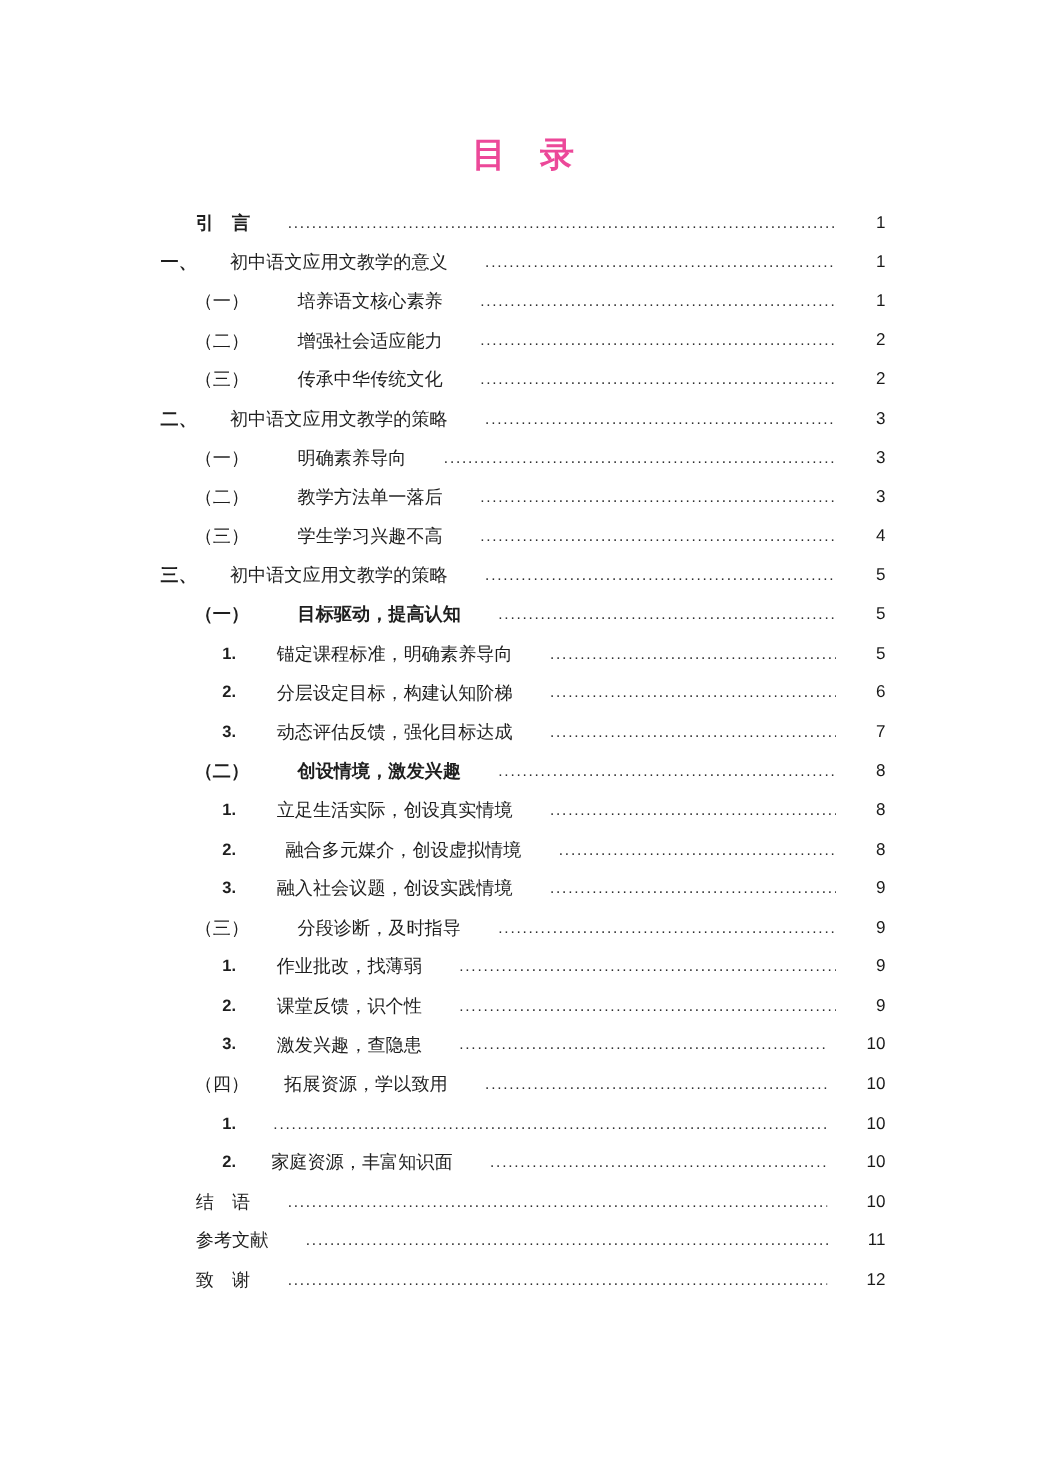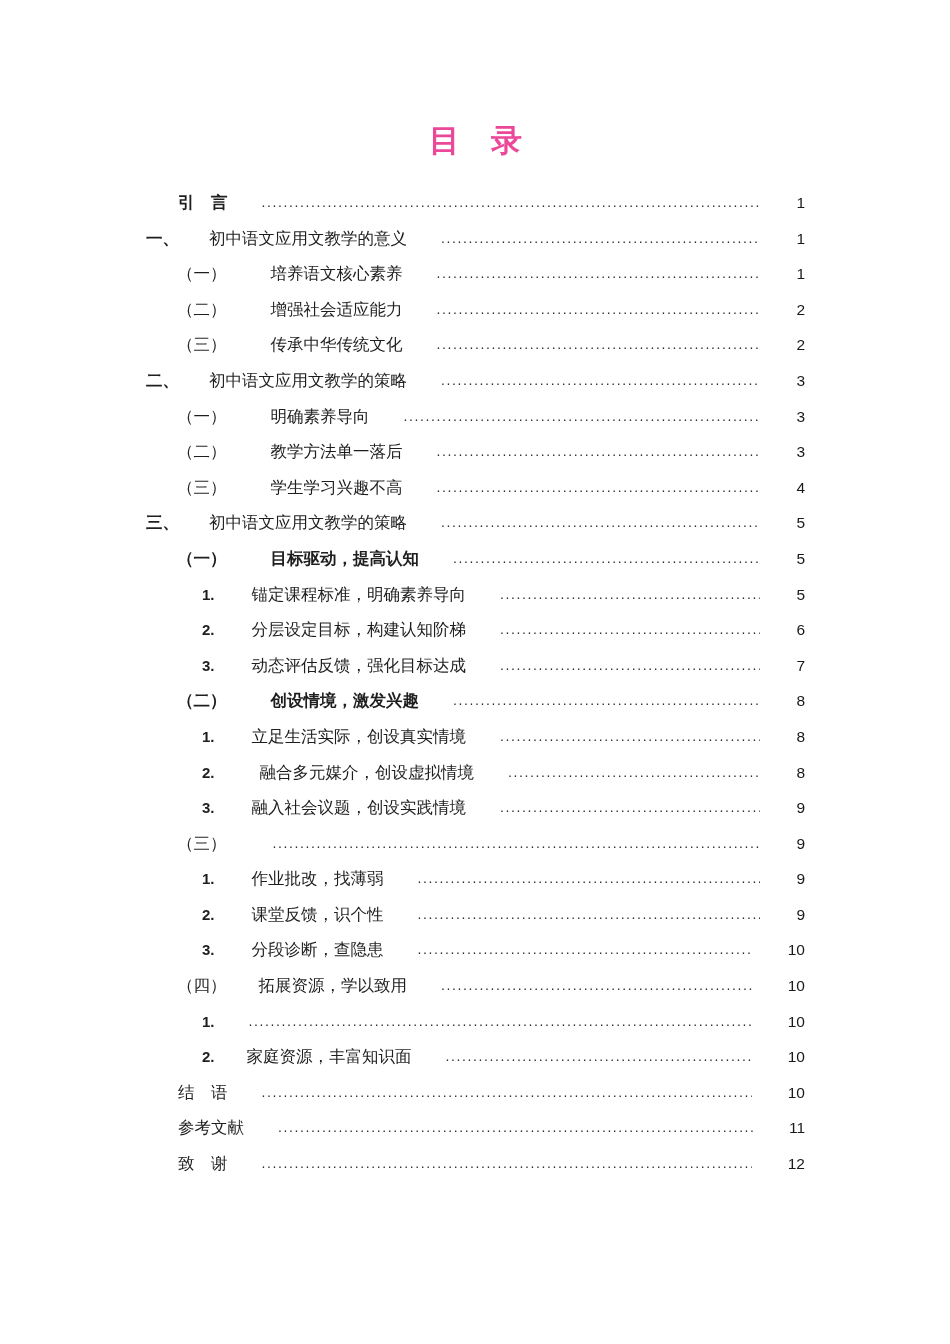--- a/index.html
+++ b/index.html
@@ -201,41 +201,42 @@
 
   <div class="row lvl-2">
     <span class="prefix b num" style="margin-right: 5px;">3.</span>
     <span class="title">融入社会议题，创设实践情境</span>
     <span class="dots"></span>
     <span class="pagenum">9</span>
   </div>
 
   <div class="row lvl-1">
     <span class="prefix" style="margin-right: 12px;">（三）</span>
+    <span class="title">分段诊断，及时指导</span>
     <span class="dots"></span>
     <span class="pagenum">9</span>
   </div>
 
   <div class="row lvl-2">
     <span class="prefix b num" style="margin-right: 5px;">1.</span>
     <span class="title">作业批改，找薄弱</span>
     <span class="dots"></span>
     <span class="pagenum">9</span>
   </div>
 
   <div class="row lvl-2">
     <span class="prefix b num" style="margin-right: 5px;">2.</span>
     <span class="title">课堂反馈，识个性</span>
     <span class="dots"></span>
     <span class="pagenum">9</span>
   </div>
 
   <div class="row lvl-2">
     <span class="prefix b num" style="margin-right: 5px;">3.</span>
-    <span class="title">分段诊断，查隐患</span>
+    <span class="title">激发兴趣，查隐患</span>
     <span class="dots"></span>
     <span class="pagenum">10</span>
   </div>
 
   <div class="row lvl-1">
     <span class="prefix" style="margin-right: 0px;">（四）</span>
     <span class="title">拓展资源，学以致用</span>
     <span class="dots"></span>
     <span class="pagenum">10</span>
   </div>

